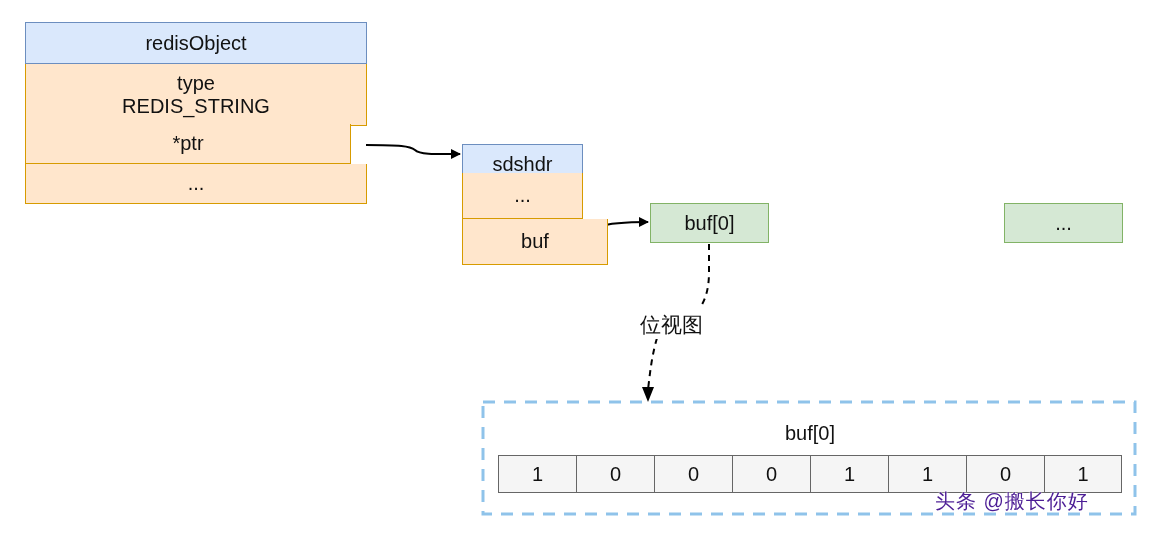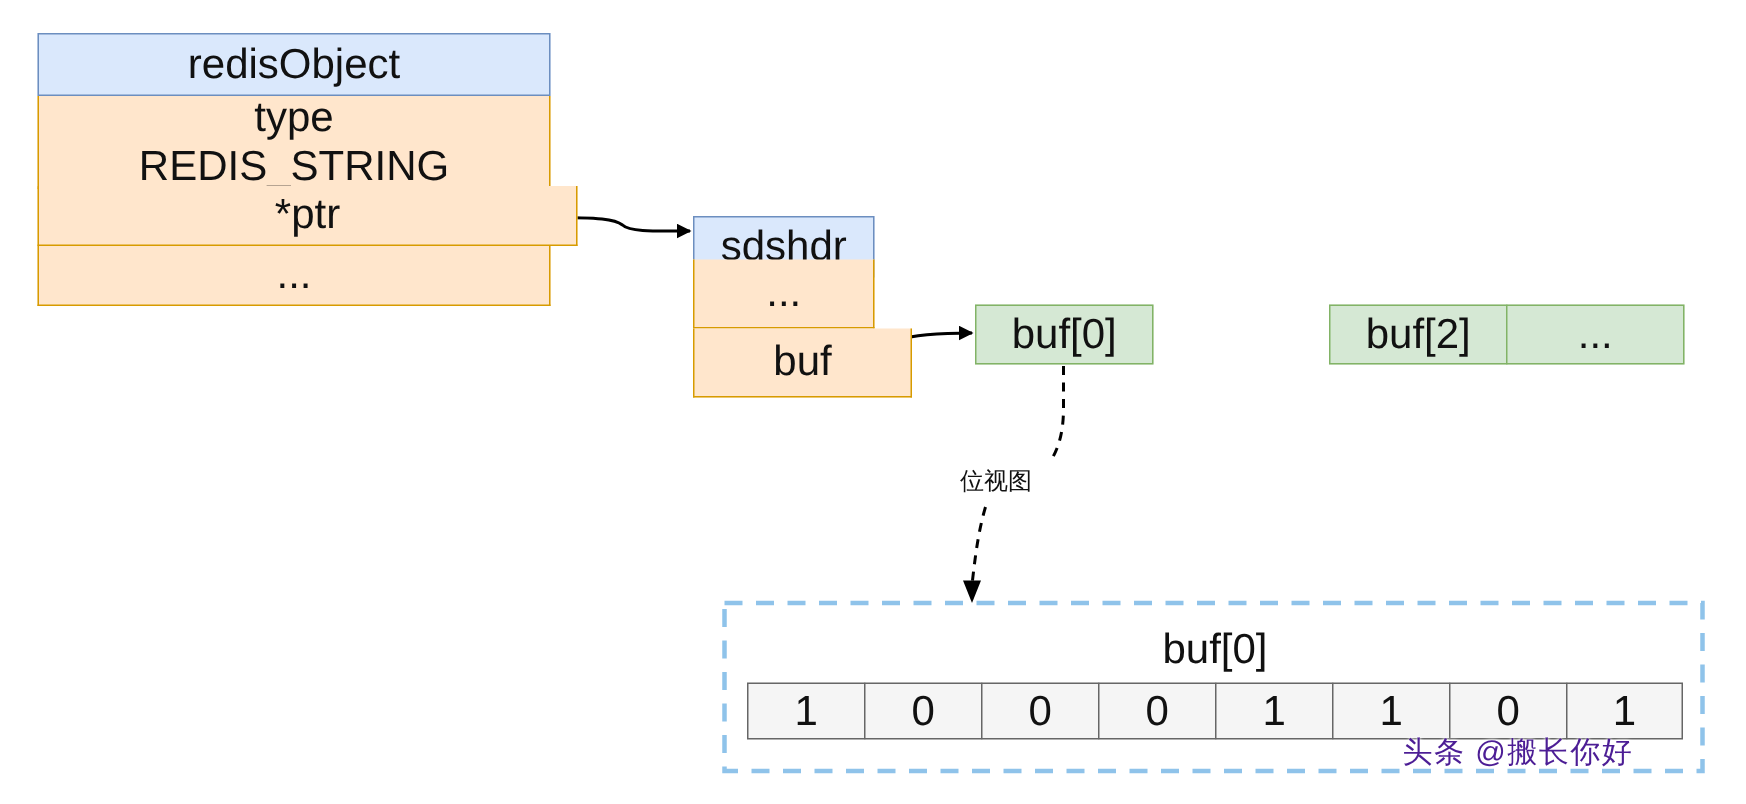--- a/index.html
+++ b/index.html
@@ -1,26 +1,26 @@
 <!DOCTYPE html>
 <html><head>
 <meta charset="utf-8">
 <style>
   html, body { margin: 0; padding: 0; background: #ffffff; }
   body { width: 1164px; height: 536px; position: relative; overflow: hidden;
          font-family: "Liberation Sans", sans-serif; color: #111; }
   .box { position: absolute; box-sizing: border-box; }
   .cell { position: absolute; box-sizing: border-box; display: flex; align-items: center;
-          justify-content: center; text-align: center; font-size: 28px; line-height: 1.15; }
+          justify-content: center; text-align: center; font-size: 20px; line-height: 1.15; }
   .hdr-blue { background: #dae8fc; border: 1.5px solid #6c8ebf; }
   .orange { background: #ffe6cc; border: 1.5px solid #d79b00; border-top: none; }
   .green { background: #d5e8d4; border: 1.5px solid #82b366; }
   .gray { background: #f5f5f5; border: 1.5px solid #666666; }
   svg.overlay { position: absolute; left: 0; top: 0; }
-  .label-cn { position: absolute; font-size: 16px; background: #fff;
+  .label-cn { position: absolute; font-size: 21px; background: #fff;
               font-family: "DejaVu Sans", sans-serif; }
   .watermark { position: absolute; font-size: 20px; color: #4c1d95;
                font-family: Liberation Sans, sans-serif; letter-spacing: 1px;
                text-shadow: 0 0 2px #fff, 0 0 3px #fff; }
 </style>
 </head>
 <body>
 
 <svg class="overlay" width="1164" height="536">
   <defs>
@@ -36,33 +36,32 @@
   <path d="M709,244 L709,272 C709,290 705,300 700,308" stroke="#000" stroke-width="2" fill="none" stroke-dasharray="6,5"></path>
   <path d="M657,338 C652,355 650,372 648,390" stroke="#000" stroke-width="2" fill="none" stroke-dasharray="6,5"></path>
   <path d="M642,387 L654,387 L648,402 Z" fill="#000"></path>
   <rect x="483" y="402" width="652" height="112" fill="none" stroke="#8fc3ea" stroke-width="3" stroke-dasharray="12,9"></rect>
 </svg>
 
 <div class="box" style="left:25px;top:22px;width:342px;">
   <div class="cell hdr-blue" style="left:0;top:0;width:342px;height:42px;">redisObject</div>
   <div class="cell orange" style="left:0;top:42px;width:342px;height:62px;white-space:pre-line;">type
 REDIS_STRING</div>
-  <div class="cell orange" style="left:0;top:102px;width:360px;height:40px;">*ptr</div>
+  <div class="cell orange" style="left:0;top:102px;width:326px;height:40px;">*ptr</div>
   <div class="cell orange" style="left:0;top:142px;width:342px;height:40px;">...</div>
 </div>
 
 <div class="box" style="left:462px;top:132px;width:121px;">
   <div class="cell hdr-blue" style="left:0;top:12px;width:121px;height:41px;">sdshdr</div>
   <div class="cell orange" style="left:0;top:41px;width:121px;height:46px;">...</div>
   <div class="cell orange" style="left:0;top:87px;width:146px;height:46px;">buf</div>
 </div>
 
 <div class="box" style="left:650px;top:203px;width:473px;height:40px;">
   <div class="cell green" style="left:0;top:0;width:119px;height:40px;">buf[0]</div>
-  <div class="cell green" style="left:236px;top:0;width:119px;height:40px;">buf[2]</div>
   <div class="cell green" style="left:354px;top:0;width:119px;height:40px;">...</div>
 </div>
 
 <div class="label-cn" style="left:640px;top:311px;">位视图</div>
 
 <div class="cell" style="left:740px;top:420px;width:140px;height:26px;">buf[0]</div>
 <div class="box" style="left:498px;top:455px;width:624px;height:38px;">
   <div class="cell gray" style="left:0px;top:0;width:79px;height:38px;">1</div>
   <div class="cell gray" style="left:78px;top:0;width:79px;height:38px;">0</div>
   <div class="cell gray" style="left:156px;top:0;width:79px;height:38px;">0</div>

